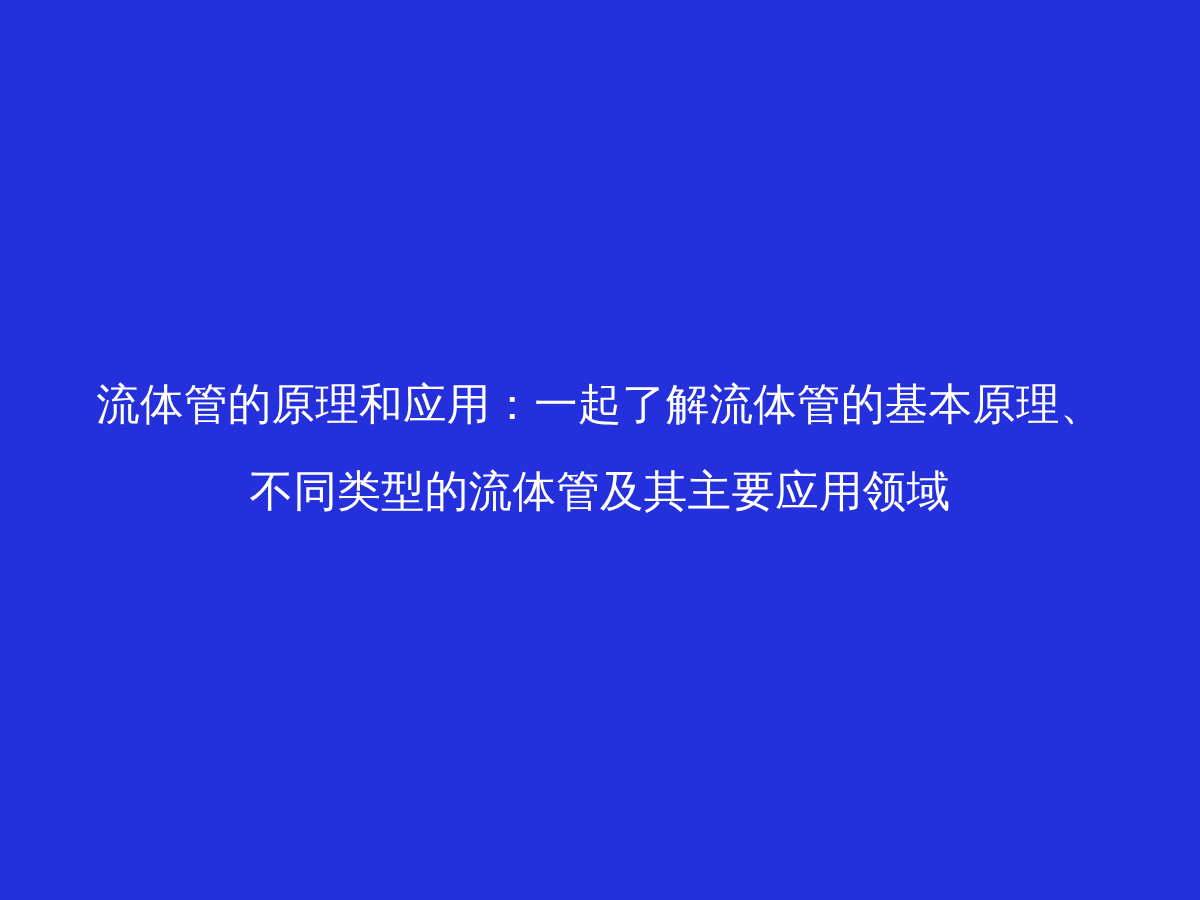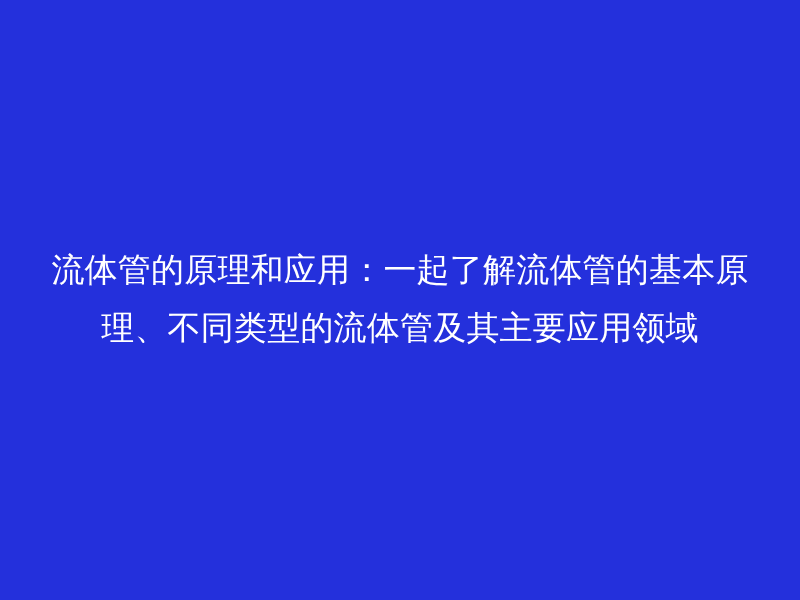--- a/index.html
+++ b/index.html
@@ -32,21 +32,21 @@
     margin: 0 auto;
     
     transform: translateY(-1px);
   }
 
   #headline {
     margin: 0;
     padding: 0;
     color: #ffffff;
     font-family: "Liberation Sans", "DejaVu Sans", sans-serif;
-    font-size: 33px;
+    font-size: 29px;
     font-weight: 400;
     line-height: 58px;
     letter-spacing: 0.2px;
     text-align: center;
     text-rendering: optimizeLegibility;
     word-break: break-all;
     white-space: normal;
   }
 </style>
 </head>

